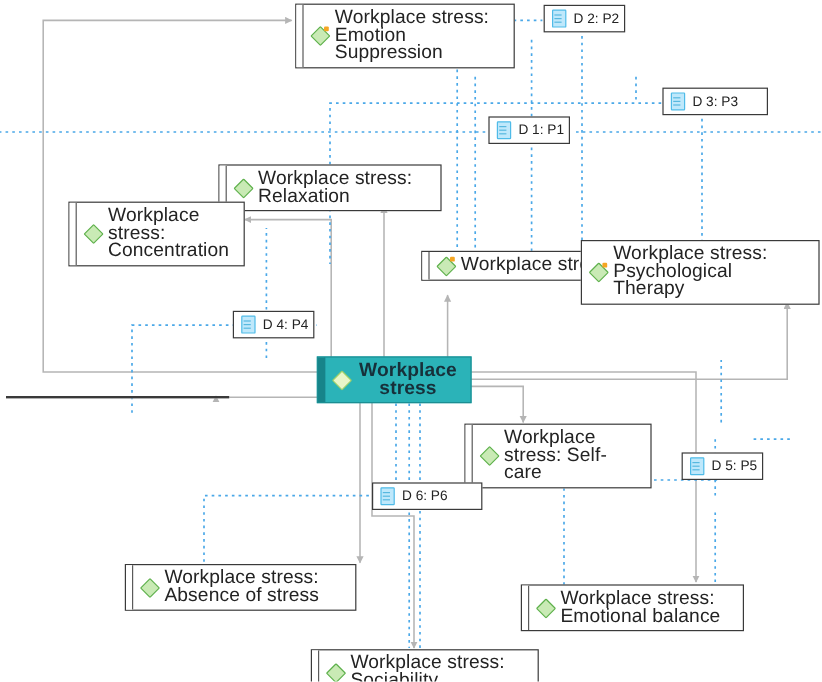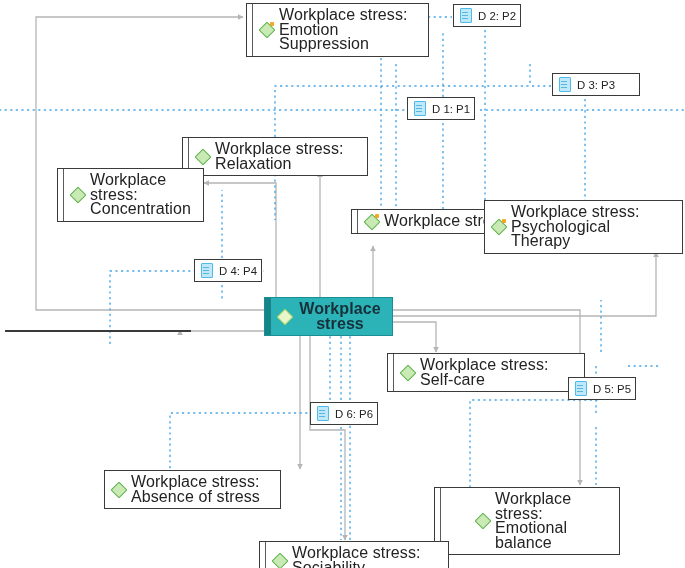--- a/index.html
+++ b/index.html
@@ -173,41 +173,41 @@
           <b></b>
       </span>
       <span class="label">Workplace stress: Psychological Therapy</span>
     </span>
   </div>
 
   <div class="node" style="left:5px;top:330px;width:186px;">
     <span class="accent"></span>
   </div>
 
-  <div class="node" style="left:387px;top:353px;width:198px;">
+  <div class="node" style="left:387px;top:353px;width:156px;">
     <span class="accent"></span>
     <span class="body">
       <span class="dia">
           <i></i>
         </span>
       <span class="label">Workplace stress: Self-care</span>
     </span>
   </div>
 
-  <div class="node" style="left:104px;top:470px;width:177px;flex-direction:column;">
+  <div class="node" style="left:104px;top:470px;width:193px;">
     <span class="accent"></span>
     <span class="body">
       <span class="dia">
           <i></i>
         </span>
       <span class="label">Workplace stress: Absence of stress</span>
     </span>
   </div>
 
-  <div class="node" style="left:434px;top:487px;width:186px;gap:28px;">
+  <div class="node" style="left:434px;top:487px;width:186px;">
     <span class="accent"></span>
     <span class="body">
       <span class="dia">
           <i></i>
         </span>
       <span class="label">Workplace stress: Emotional balance</span>
     </span>
   </div>
 
   <div class="node" style="left:259px;top:541px;width:190px;">
@@ -263,21 +263,21 @@
   </div>
 
   <div class="doc" style="left:568px;top:353px;width:68px;margin-top:24px;">
     <span class="page">
         <u></u>
         <s></s>
       </span>
     <span class="label">D 5: P5</span>
   </div>
 
-  <div class="doc" style="left:310px;top:402px;width:68px;">
+  <div class="doc" style="left:310px;top:402px;width:92px;">
     <span class="page">
         <u></u>
         <s></s>
       </span>
     <span class="label">D 6: P6</span>
   </div>
 
 </div>
 
 </body></html>

